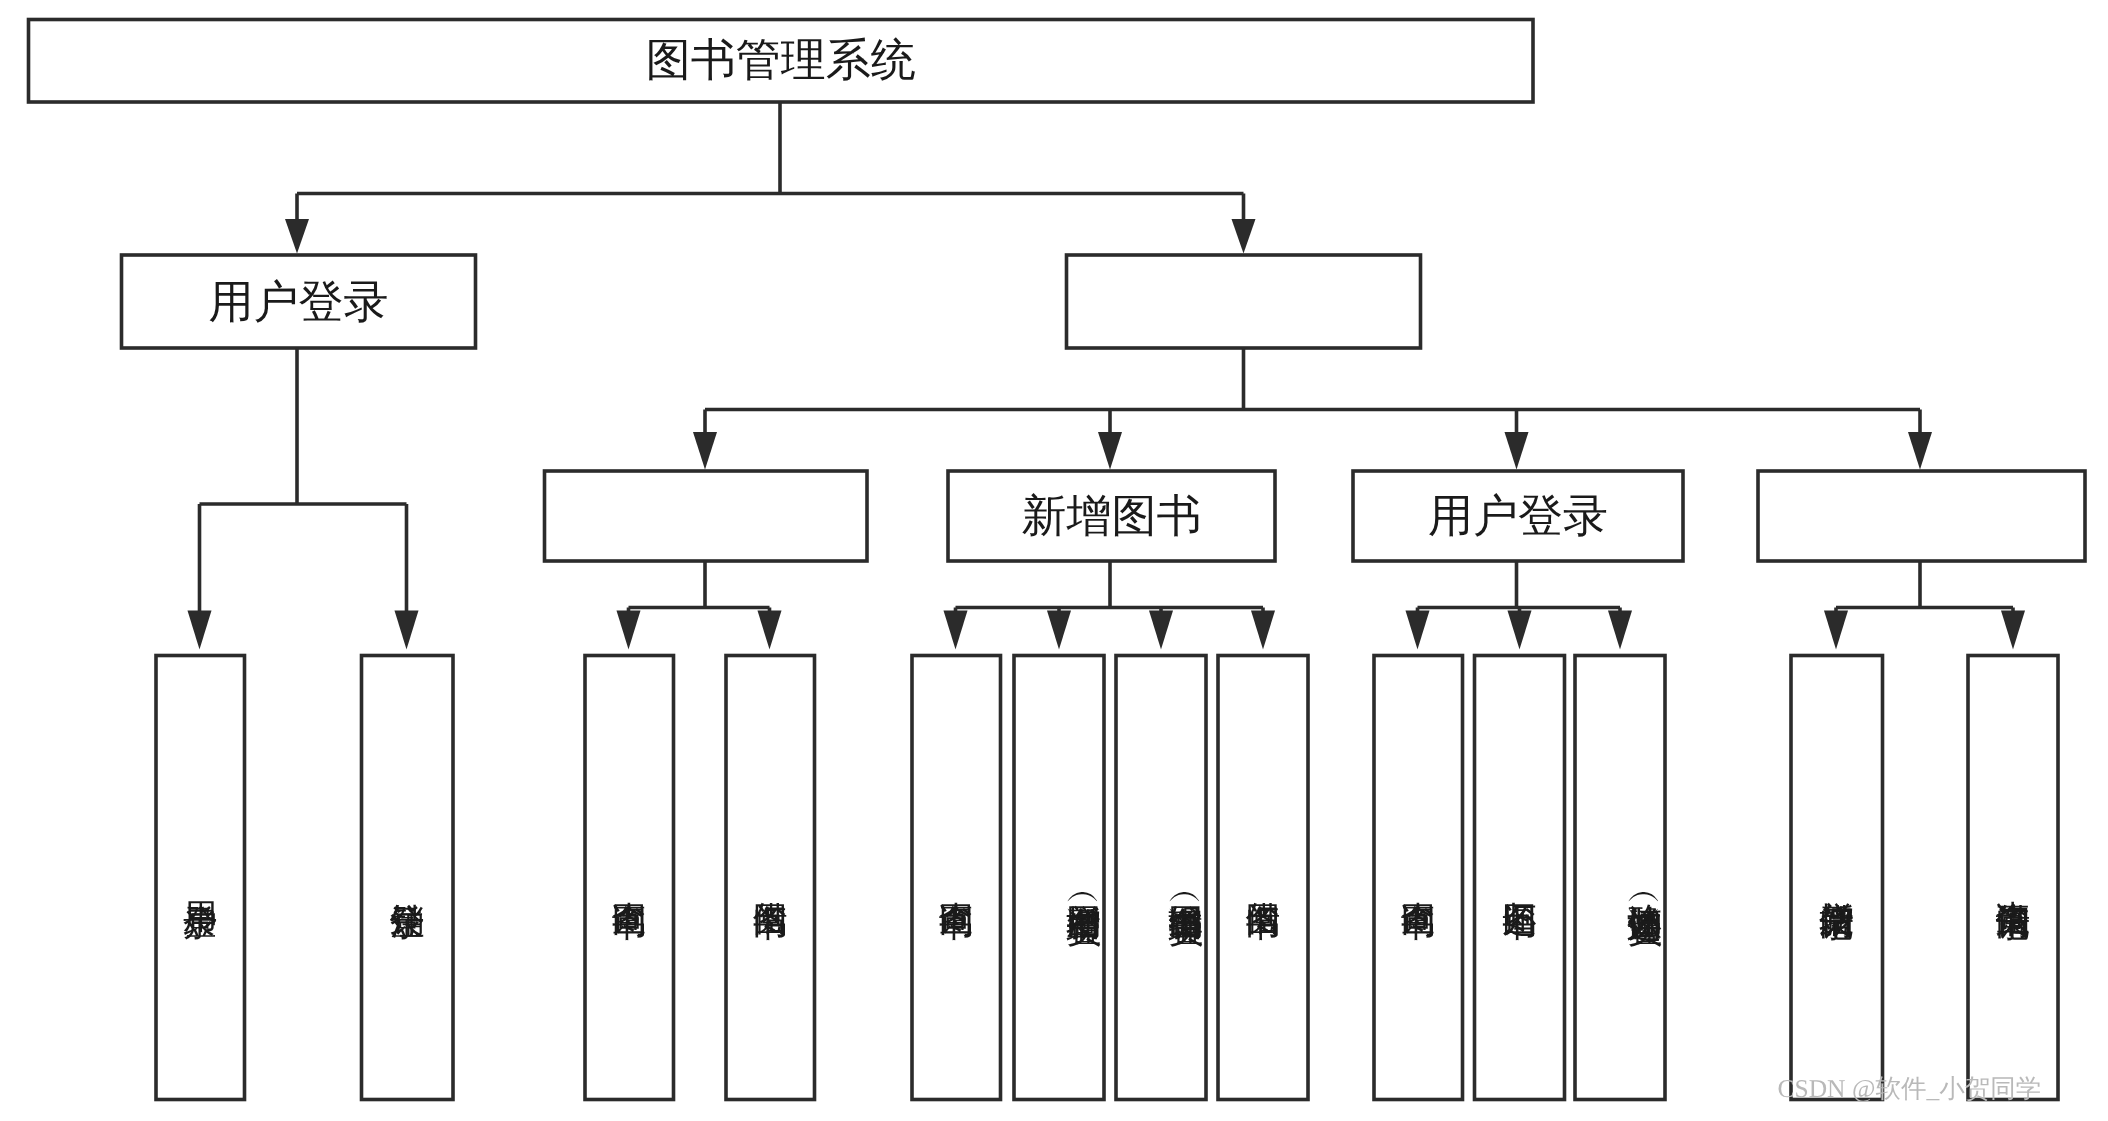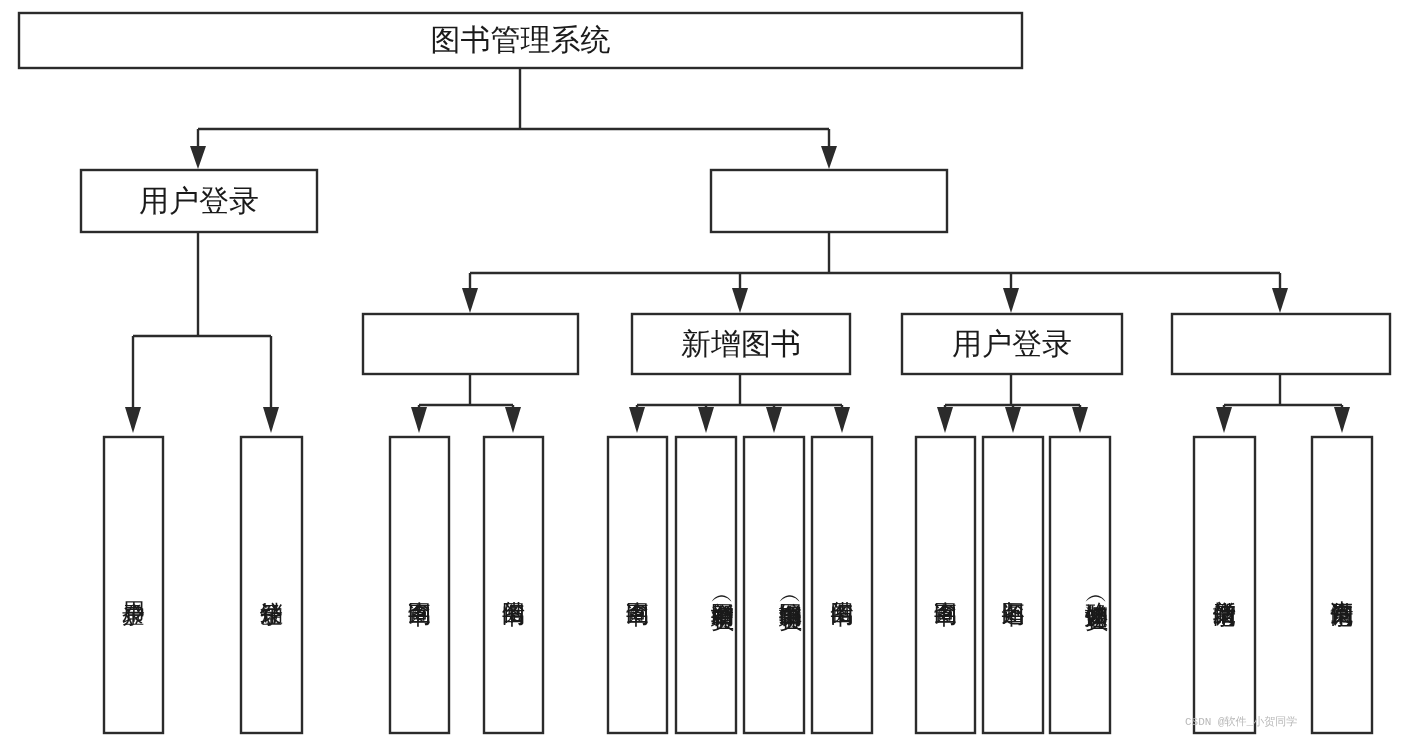--- a/index.html
+++ b/index.html
@@ -64,23 +64,23 @@
     font-size: 30px;
     color: #1a1a1a;
     font-family: "Liberation Sans", "DejaVu Sans", sans-serif;
     white-space: nowrap;
     pointer-events: none;
   }
   .watermark {
     position: absolute;
     left: 1185px;
     top: 714px;
-    font-size: 11px;
+    font-size: 17px;
     color: #b9b9b9;
-    font-family: Liberation Mono, monospace;
+    font-family: Liberation Serif, serif;
     white-space: nowrap;
     pointer-events: none;
   }
 </style>
 </head>
 <body>
 
 <div id="diagram-root">
 
   <svg class="diagram-canvas" viewBox="0 0 1405 747">

